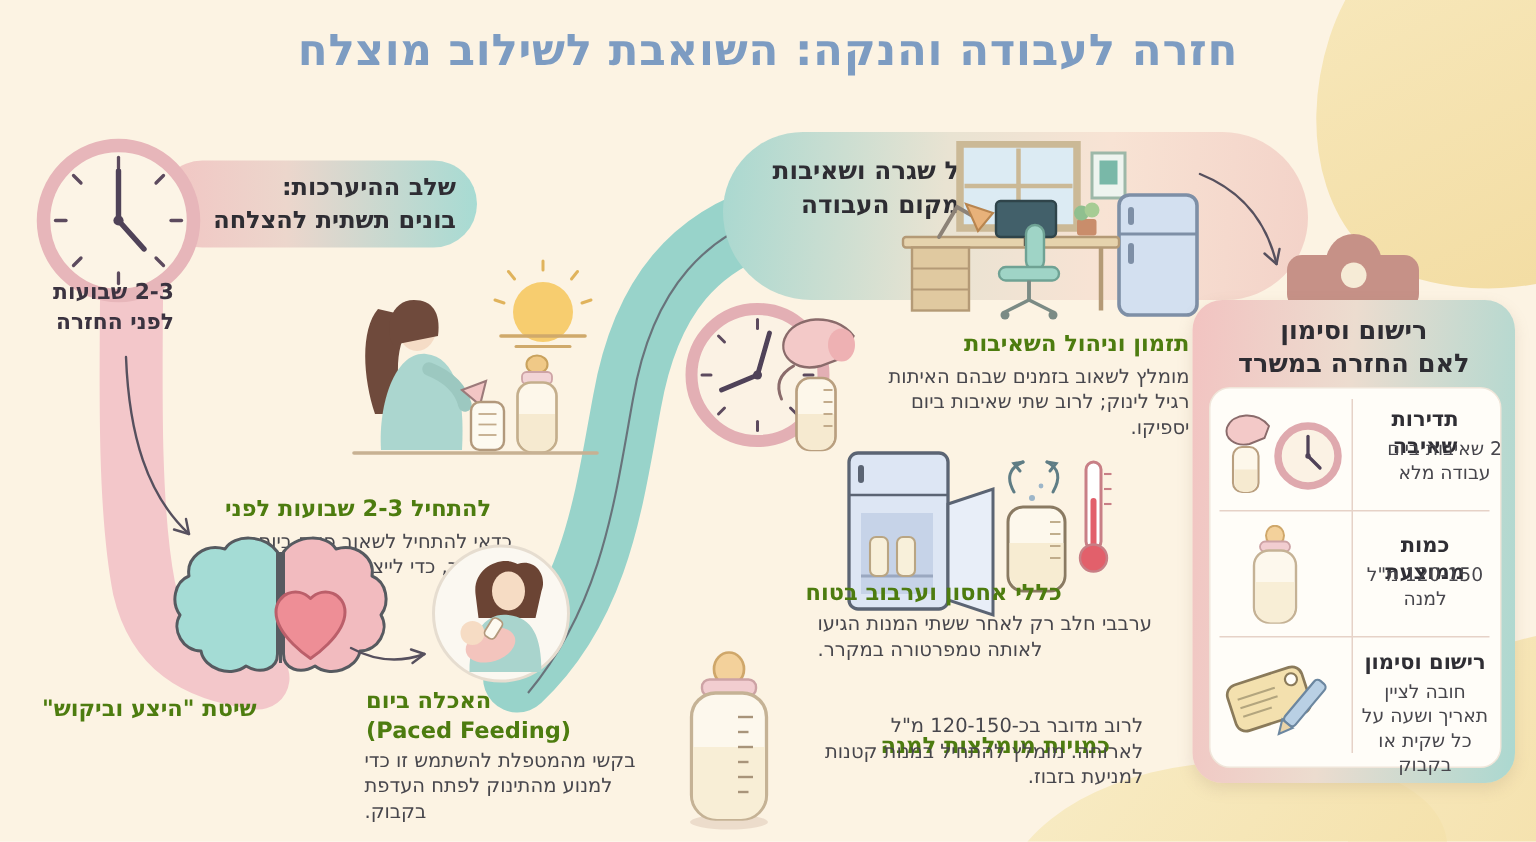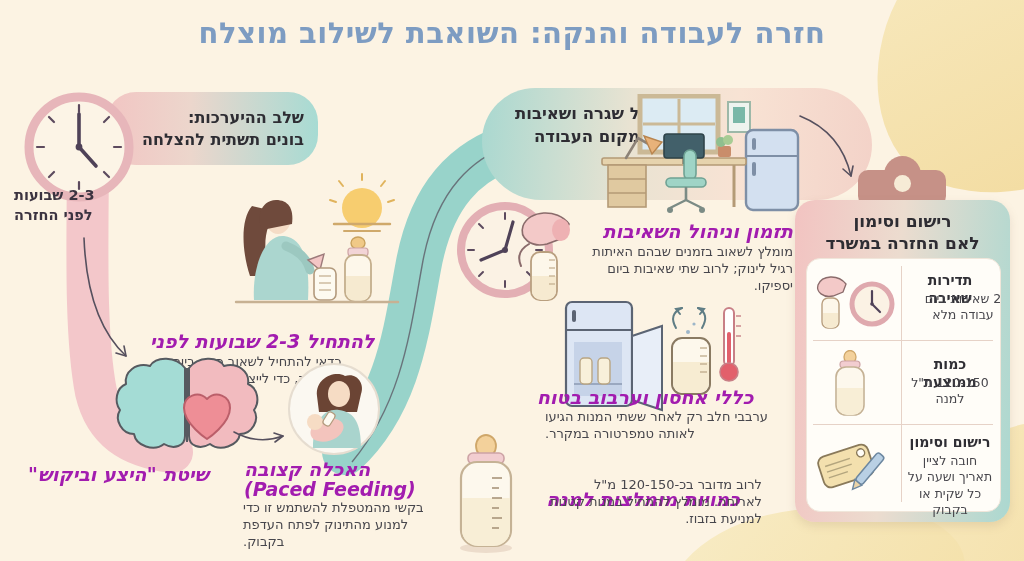--- a/index.html
+++ b/index.html
@@ -16,22 +16,22 @@
     width:100%;text-align:center;top:16px;font-size:29px;font-weight:700;
     color:#7d9cc2;letter-spacing:.5px;
   }
   .pill{
     border-radius:30px;background:linear-gradient(90deg,#f2c5c3 0%,#ecd6cc 40%,#a7dbd3 100%);
     display:flex;flex-direction:column;justify-content:center;
     text-align:right;padding:0 14px;box-sizing:border-box;
   }
   .pill div{font-size:16px;font-weight:700;line-height:1.35;color:#2e2d33;}
   .workhead div{font-size:16.5px;font-weight:700;line-height:1.4;color:#2e2d33;text-align:center;}
-  .note{font-size:14.5px;font-weight:700;line-height:1.35;text-align:left;color:#3b3340;}
-  .stitle{font-size:19px;font-weight:700;color:#a21caf;font-style:italic;}
+  .note{font-size:14.5px;font-weight:700;line-height:1.35;text-align:right;color:#3b3340;}
+  .stitle{font-size:15px;font-weight:700;color:#4d7c0f;}
   .sbody{font-size:13px;line-height:1.3;color:#47464c;}
   .tc{text-align:left;}
   .tr{text-align:right;}
   .panel{
     border-radius:20px;
     background:linear-gradient(95deg,#f2c3c1 0%,#ecdccf 45%,#abd8d0 100%);
     box-shadow:0 4px 10px rgba(150,120,100,.18);
   }
   .panelhead{font-size:17px;font-weight:700;text-align:center;color:#2e2d33;line-height:1.3;}
   .card{background:#fffdf8;border-radius:14px;border:1px solid #f0e6da;}
@@ -53,21 +53,21 @@
   <div class="blob" style="left:665px;top:508px;width:300px;height:130px;border-radius:50% 50% 30% 60% / 70% 60% 30% 40%;transform:rotate(-7deg);background:linear-gradient(135deg,#f8ecc6,#f4e0a8);"></div>
 
   <svg class="layer" width="1024" height="561" viewBox="0 0 1024 561">
     <path d="M88,148 C88,230 84,330 96,392 C105,430 130,447 172,452" stroke="#f3c7ca" stroke-width="42" fill="none" stroke-linecap="round"></path>
     <path d="M345,452 C398,402 406,332 418,268 C430,200 462,156 528,142" stroke="#98d3ca" stroke-width="46" fill="none" stroke-linecap="round"></path>
     <path d="M352,462 C402,402 410,332 422,266 C434,196 468,150 540,136" stroke="#5c5b66" stroke-width="1.4" fill="none" opacity="0.8"></path>
   </svg>
 
   <div class="abs ttl">חזרה לעבודה והנקה: השואבת לשילוב מוצלח</div>
 
-  <div class="abs pill" style="left:106px;top:92px;width:212px;height:73px;" dir="rtl">
+  <div class="abs pill" style="left:106px;top:107px;width:212px;height:58px;" dir="rtl">
     <div>שלב ההיערכות:</div>
     <div>בונים תשתית להצלחה</div>
   </div>
 
   <svg class="abs" style="left:22px;top:90px;" width="114" height="114" viewBox="0 0 114 114">
     <circle cx="57" cy="57" r="50" fill="#fcf4e6" stroke="#e7b6ba" stroke-width="9"></circle>
     <g stroke="#5c4a5e" stroke-width="2.2" stroke-linecap="round">
       <line x1="57" y1="15" x2="57" y2="22"></line>
         <line x1="57" y1="92" x2="57" y2="99"></line>
       <line x1="15" y1="57" x2="22" y2="57"></line>
@@ -132,21 +132,21 @@
   <svg class="abs" style="left:287px;top:362px;" width="94" height="94" viewBox="0 0 94 94">
     <circle cx="47" cy="47" r="45" fill="#fbf8f1" stroke="#e6ddd0" stroke-width="2"></circle>
     <path d="M30 34 C28 16 48 8 58 14 C70 10 78 22 74 32 L70 50 L32 50 Z" fill="#6b4434"></path>
     <ellipse cx="52" cy="32" rx="11" ry="13" fill="#f6dcc4"></ellipse>
     <path d="M26 86 C26 58 38 46 52 48 C68 50 74 62 74 86 Z" fill="#a9d4cd"></path>
     <ellipse cx="40" cy="68" rx="17" ry="11" transform="rotate(-18 40 68)" fill="#f3c4bd"></ellipse>
     <circle cx="28" cy="60" r="8" fill="#f6dcc4"></circle>
     <rect x="38" y="50" width="8" height="14" rx="3" transform="rotate(32 42 57)" fill="#fdfaf0" stroke="#b2997c" stroke-width="1.2"></rect>
   </svg>
 
-  <div class="abs stitle tc" dir="rtl" style="left:244px;top:458px;width:180px;">האכלה קצובה</div>
+  <div class="abs stitle tc" dir="rtl" style="left:244px;top:458px;width:180px;">האכלה ביום</div>
   <div class="abs stitle tc" dir="ltr" style="left:244px;top:478px;width:180px;">(Paced Feeding)</div>
   <div class="abs sbody tc" dir="rtl" style="left:243px;top:500px;width:182px;">בקשי מהמטפלת להשתמש זו כדי למנוע מהתינוק לפתח העדפת בקבוק.</div>
 
   <div class="abs" style="left:482px;top:88px;width:390px;height:112px;border-radius:58px 62px 60px 64px;
               background:linear-gradient(95deg,#a9d8d0 0%,#e9e3d2 38%,#f8e3d4 65%,#f3d2c8 100%);"></div>
   <div class="abs workhead" dir="rtl" style="left:492px;top:102px;width:200px;">
     <div>ניהול שגרה ושאיבות</div>
     <div>במקום העבודה</div>
   </div>
 

